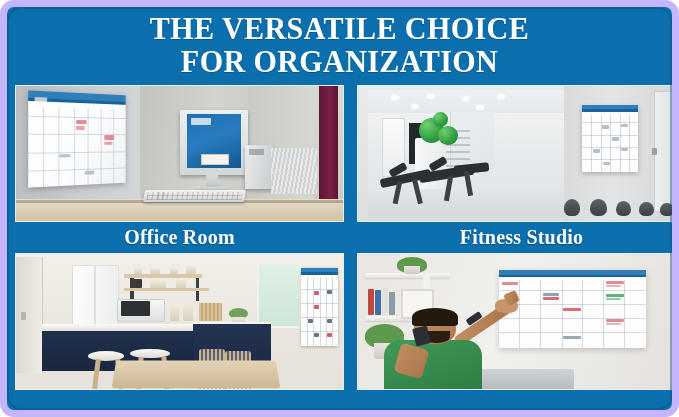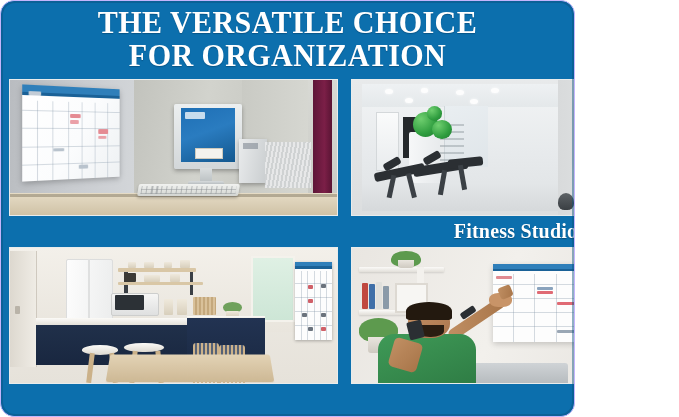--- a/index.html
+++ b/index.html
@@ -1,23 +1,23 @@
 <!DOCTYPE html>
 <html><head>
 <meta charset="utf-8">
 <style>
   html,body{margin:0;padding:0;background:#ffffff;}
   body{width:679px;height:417px;overflow:hidden;font-family:"Liberation Serif",serif;}
 
   .poster{
-    position:absolute;left:0;top:0;width:575px;height:417px;
+    position:absolute;left:0;top:0;width:679px;height:417px;
     background:#0c6fad;
     border-radius:14px;
     box-sizing:border-box;
-    border:1px solid #c4b5fd;
+    border:7px solid #c4b5fd;
     overflow:hidden;
   }
   .poster:after{
     content:"";position:absolute;left:0;top:0;right:0;bottom:0;
     border-radius:14px;
     box-shadow:inset 0 0 0 2px rgba(10,80,125,.45);
     pointer-events:none;
   }
 
   
@@ -260,20 +260,21 @@
           <div class="of-monnote"></div>
           <div class="of-monstand"></div>
           <div class="of-monbase"></div>
           <div class="of-tower"></div>
           <div class="of-towerlogo"></div>
           <div class="of-cables"></div>
           <div class="of-kbd"></div>
           <div class="of-kbdkeys"></div>
         </div>
       </div>
+      <div class="caption">Office Room</div>
     </div>
 
     <div class="cell c1">
       <div class="photo">
         <div class="fit">
           <div class="ft-wall"></div>
 
           <div class="ft-room">
             <div class="ft-ceil"></div>
             <div class="ft-light" style="left:12%;top:4%"></div>

